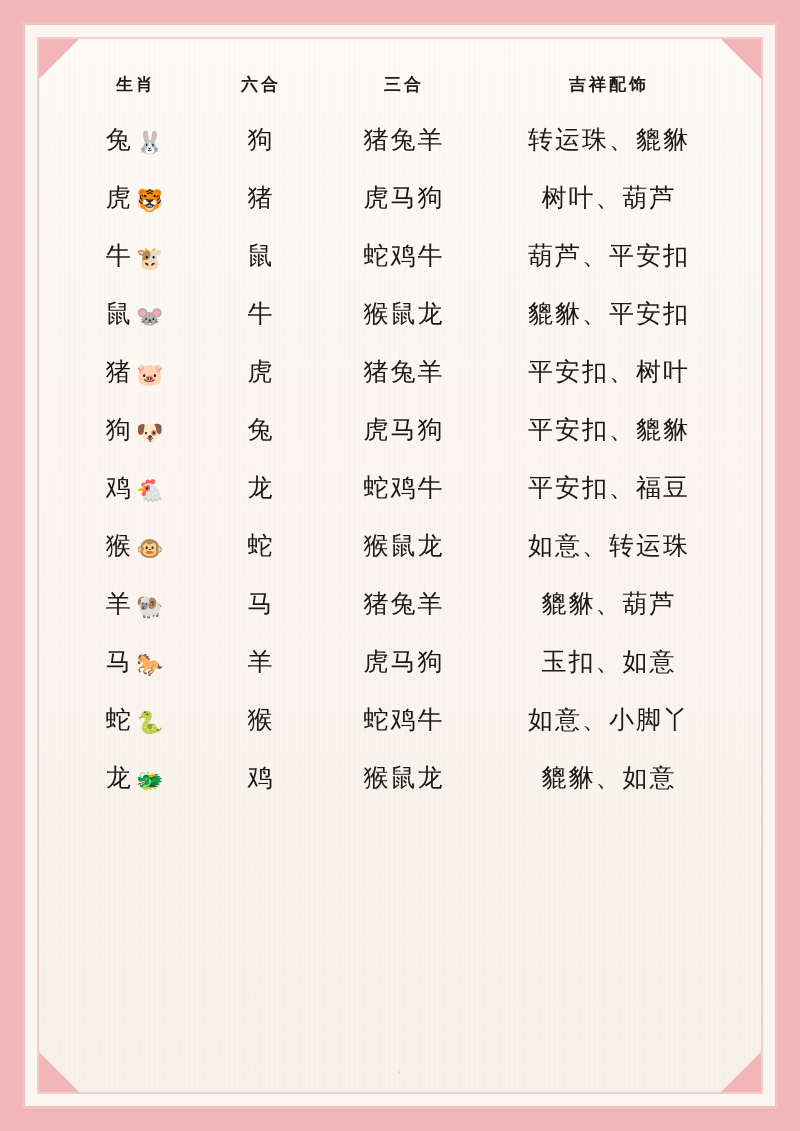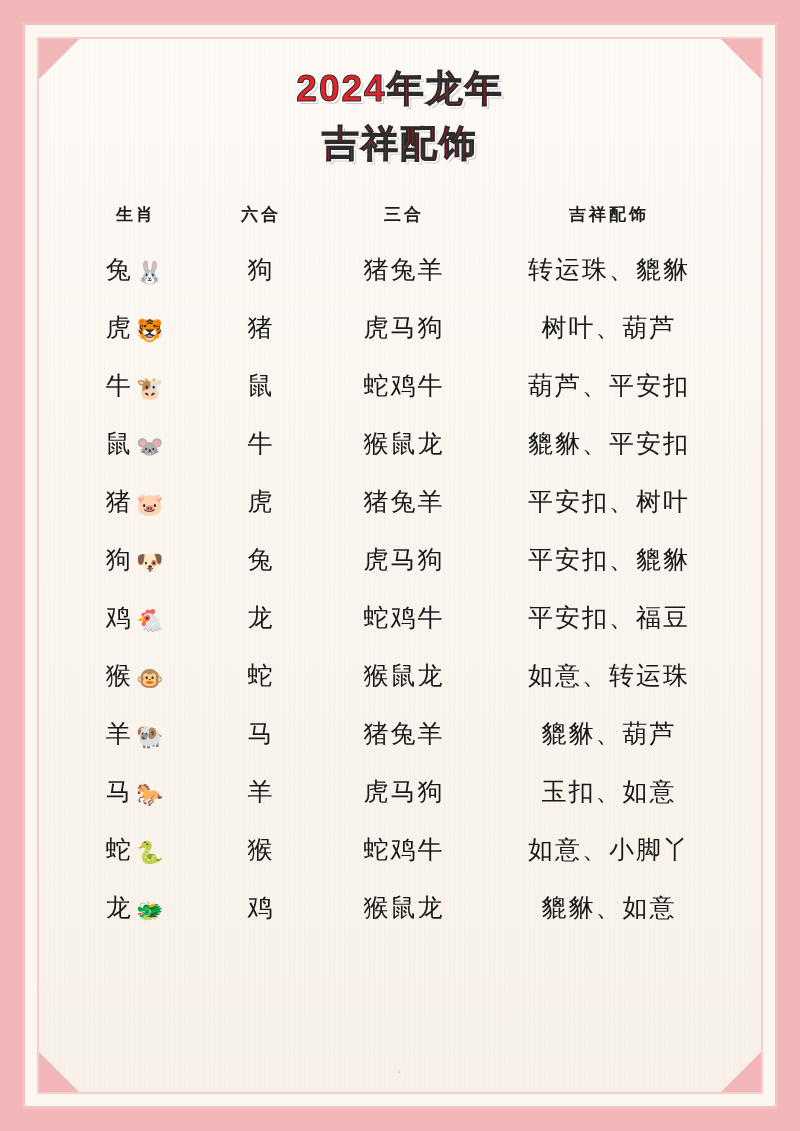--- a/index.html
+++ b/index.html
@@ -127,24 +127,20 @@
 <body>
 
 <div class="poster">
   <div class="inner-frame">
     <div class="paper">
       <span class="notch tl"></span>
       <span class="notch tr"></span>
       <span class="notch bl"></span>
       <span class="notch br"></span>
 
-      <div class="title-block">
-        <div class="title-line">2024年龙年</div>
-        <div class="title-line second">吉祥配饰</div>
-      </div>
 
       <table class="zodiac">
         <colgroup>
           <col class="c1">
             <col class="c2">
             <col class="c3">
             <col class="c4">
         </colgroup>
         <thead>
           <tr>

